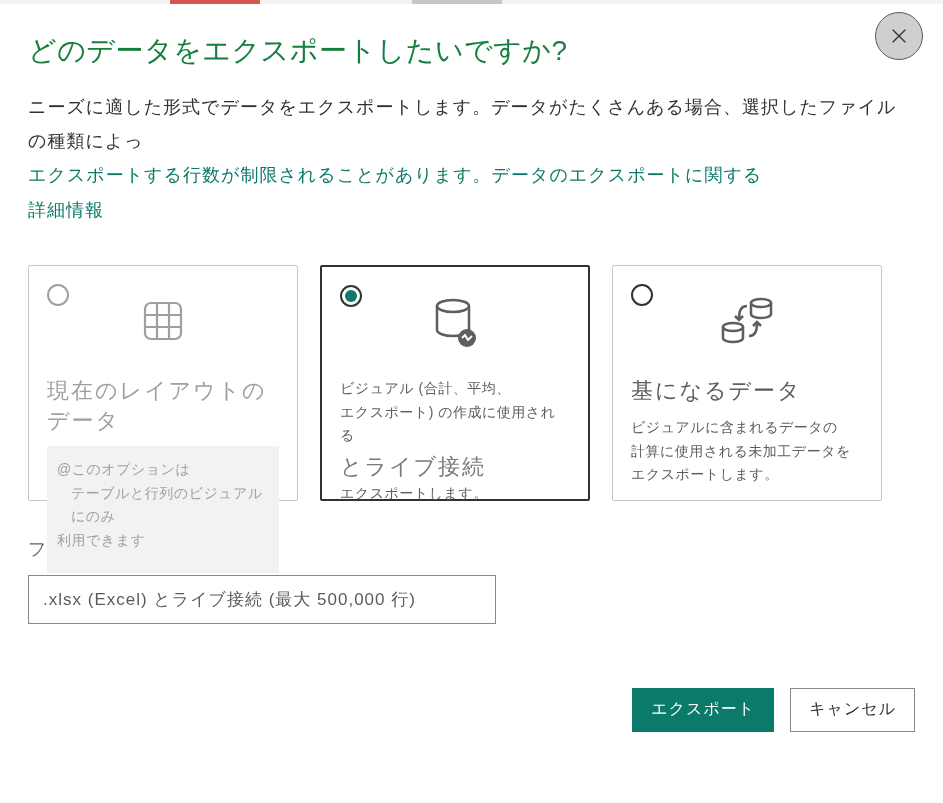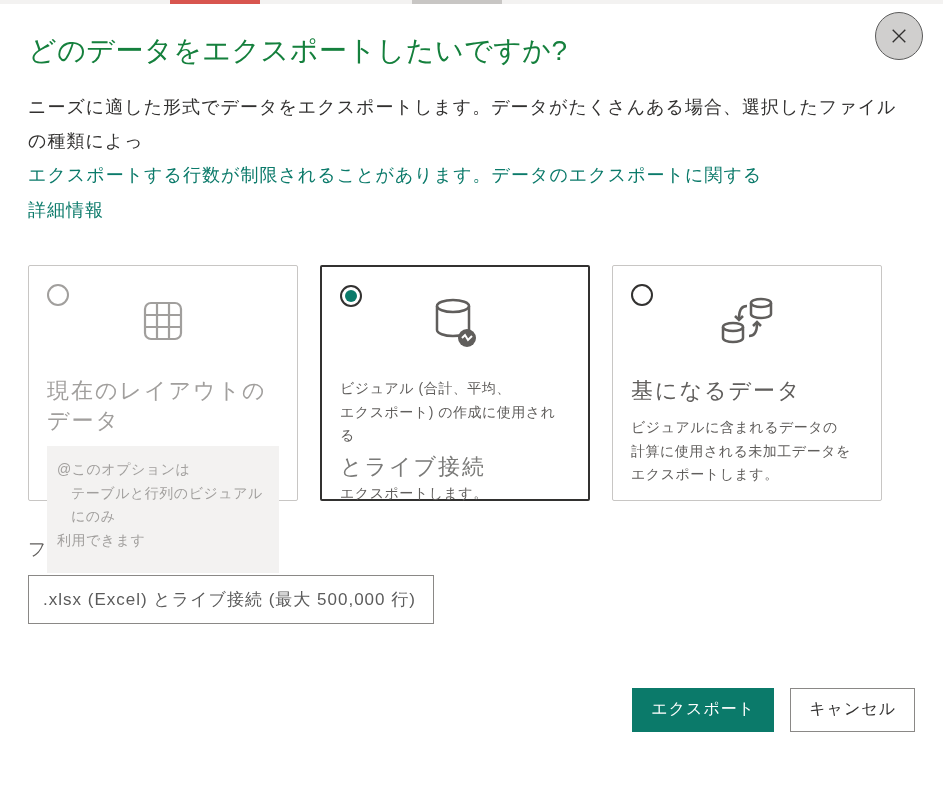--- a/index.html
+++ b/index.html
@@ -61,21 +61,21 @@
   .card-text { font-size:14px; color:#605e5c; line-height:1.7; letter-spacing:0.5px;}
   .card .mid-title { font-size:22px; color:#7a7a78; letter-spacing:2px; margin-top:4px;}
   .note-box {
     background:#f3f2f1; padding:12px 10px 20px 10px; margin-top:6px;
     font-size:14px; color:#a19f9d; letter-spacing:0.5px; line-height:1.7;
   }
   .note-box .l2 { padding-left:14px; display:block;}
 
   .ff-label { font-size:18px; color:#605e5c; letter-spacing:1px; margin-bottom:14px;}
   .select {
-    width: 406px; border:1px solid #8a8886; padding:12px 14px;
+    width: 468px; border:1px solid #8a8886; padding:12px 14px;
     font-size:17px; color:#5b5b5b; letter-spacing:1px; background:#fff;
   }
 
   .footer {
     position: relative; margin-top:64px; display:flex; justify-content:flex-end; gap:16px;
   }
   .btn {
     min-width:112px; height:44px; padding:0 18px; font-size:16px; letter-spacing:1px;
     display:flex; align-items:center; justify-content:center; cursor:pointer;
     border:1px solid #8a8886; background:#fff; color:#323130;

